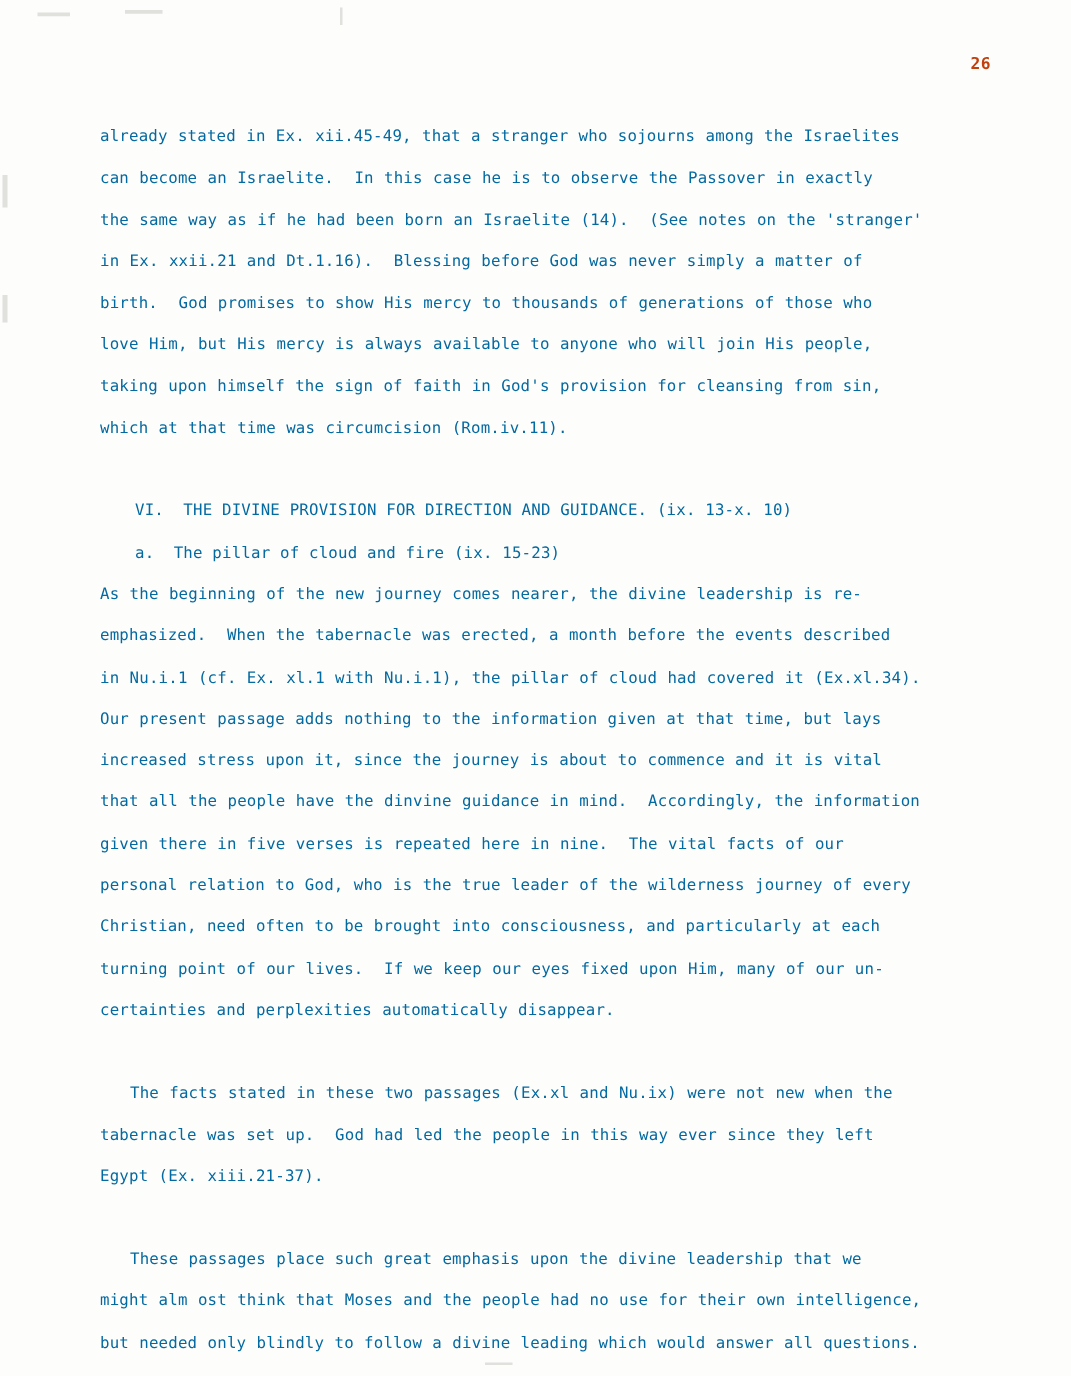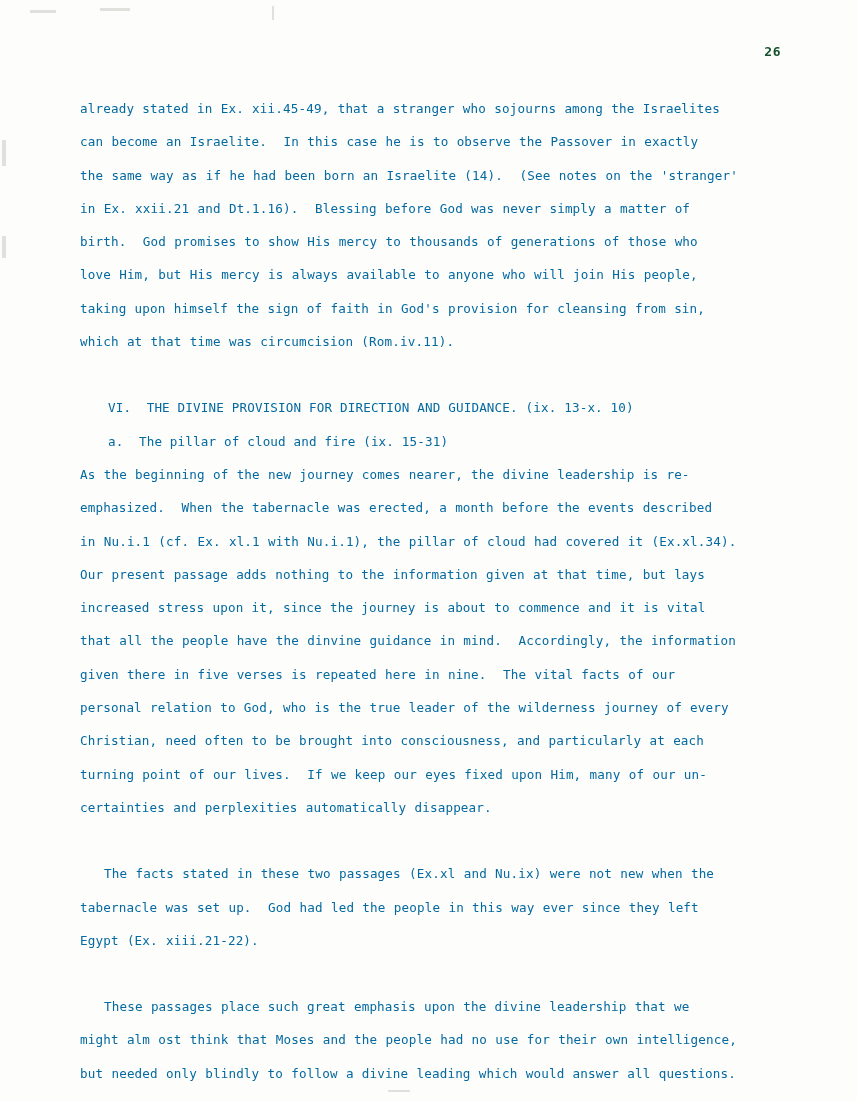--- a/index.html
+++ b/index.html
@@ -25,26 +25,26 @@
     pointer-events: none;
   }
   .mark {
     position: absolute;
     background: #c9c9c4;
     opacity: .55;
   }
   .page-number {
     position: absolute;
     top: 44px;
-    right: 76px;
+    right: 64px;
     font-family: "DejaVu Sans Mono", monospace;
     font-size: 13px;
     font-weight: bold;
     letter-spacing: .5px;
-    color: #14532d;
+    color: #c2410c;
   }
   .body-block {
     position: absolute;
     left: 80px;
     right: 68px;
     top: 92px;
   }
   .para {
     margin: 0 0 0 0;
     font-size: 12.6px;
@@ -96,38 +96,38 @@
 can become an Israelite.  In this case he is to observe the Passover in exactly
 the same way as if he had been born an Israelite (14).  (See notes on the 'stranger'
 in Ex. xxii.21 and Dt.1.16).  Blessing before God was never simply a matter of
 birth.  God promises to show His mercy to thousands of generations of those who
 love Him, but His mercy is always available to anyone who will join His people,
 taking upon himself the sign of faith in God's provision for cleansing from sin,
 which at that time was circumcision (Rom.iv.11).</div>
 
     <div class="heading-block">
       <div class="heading">VI.  THE DIVINE PROVISION FOR DIRECTION AND GUIDANCE. (ix. 13-x. 10)</div>
-      <div class="subheading">a.  The pillar of cloud and fire (ix. 15-31)</div>
+      <div class="subheading">a.  The pillar of cloud and fire (ix. 15-23)</div>
     </div>
 
     <div class="para">As the beginning of the new journey comes nearer, the divine leadership is re-
 emphasized.  When the tabernacle was erected, a month before the events described
 in Nu.i.1 (cf. Ex. xl.1 with Nu.i.1), the pillar of cloud had covered it (Ex.xl.34).
 Our present passage adds nothing to the information given at that time, but lays
 increased stress upon it, since the journey is about to commence and it is vital
 that all the people have the dinvine guidance in mind.  Accordingly, the information
 given there in five verses is repeated here in nine.  The vital facts of our
 personal relation to God, who is the true leader of the wilderness journey of every
 Christian, need often to be brought into consciousness, and particularly at each
 turning point of our lives.  If we keep our eyes fixed upon Him, many of our un-
 certainties and perplexities automatically disappear.</div>
 
     <div class="para body-indent gap-top">The facts stated in these two passages (Ex.xl and Nu.ix) were not new when the
 tabernacle was set up.  God had led the people in this way ever since they left
-Egypt (Ex. xiii.21-22).</div>
+Egypt (Ex. xiii.21-37).</div>
 
     <div class="para body-indent gap-top">These passages place such great emphasis upon the divine leadership that we
 might alm ost think that Moses and the people had no use for their own intelligence,
 but needed only blindly to follow a divine leading which would answer all questions.
 Such a conclusion would be contrary to the general teaching of the Bible and to</div>
 
   </div>
 
 </div>
 

